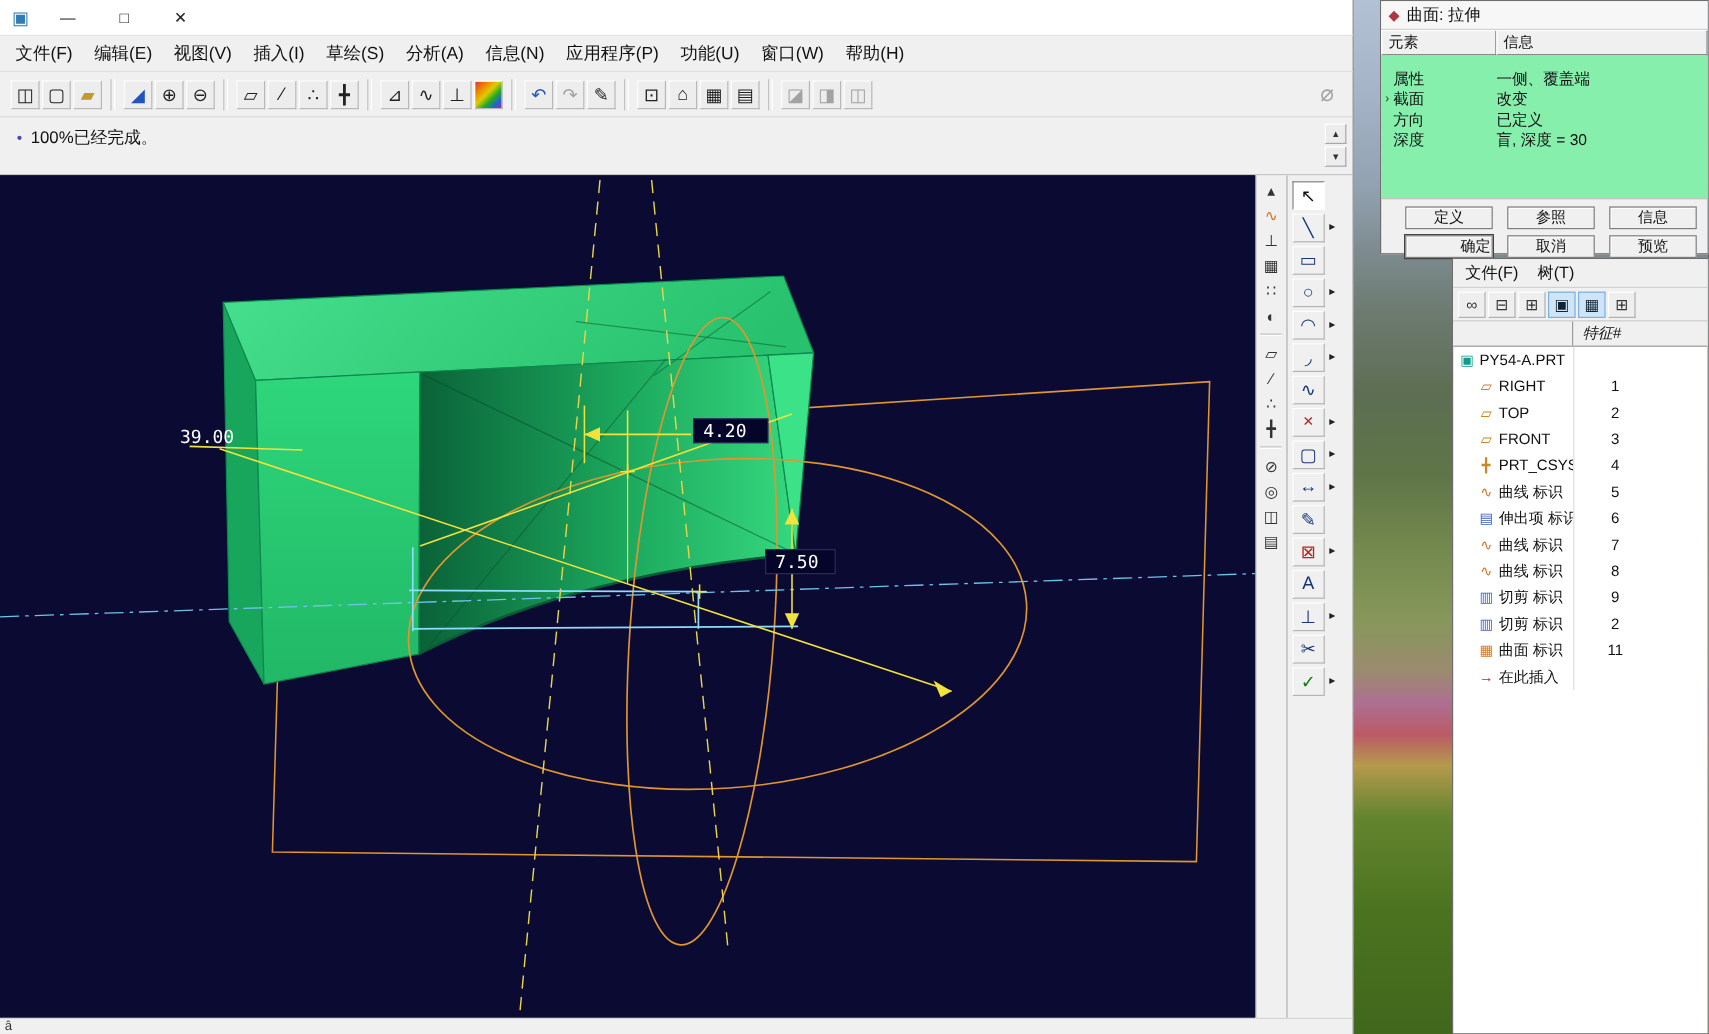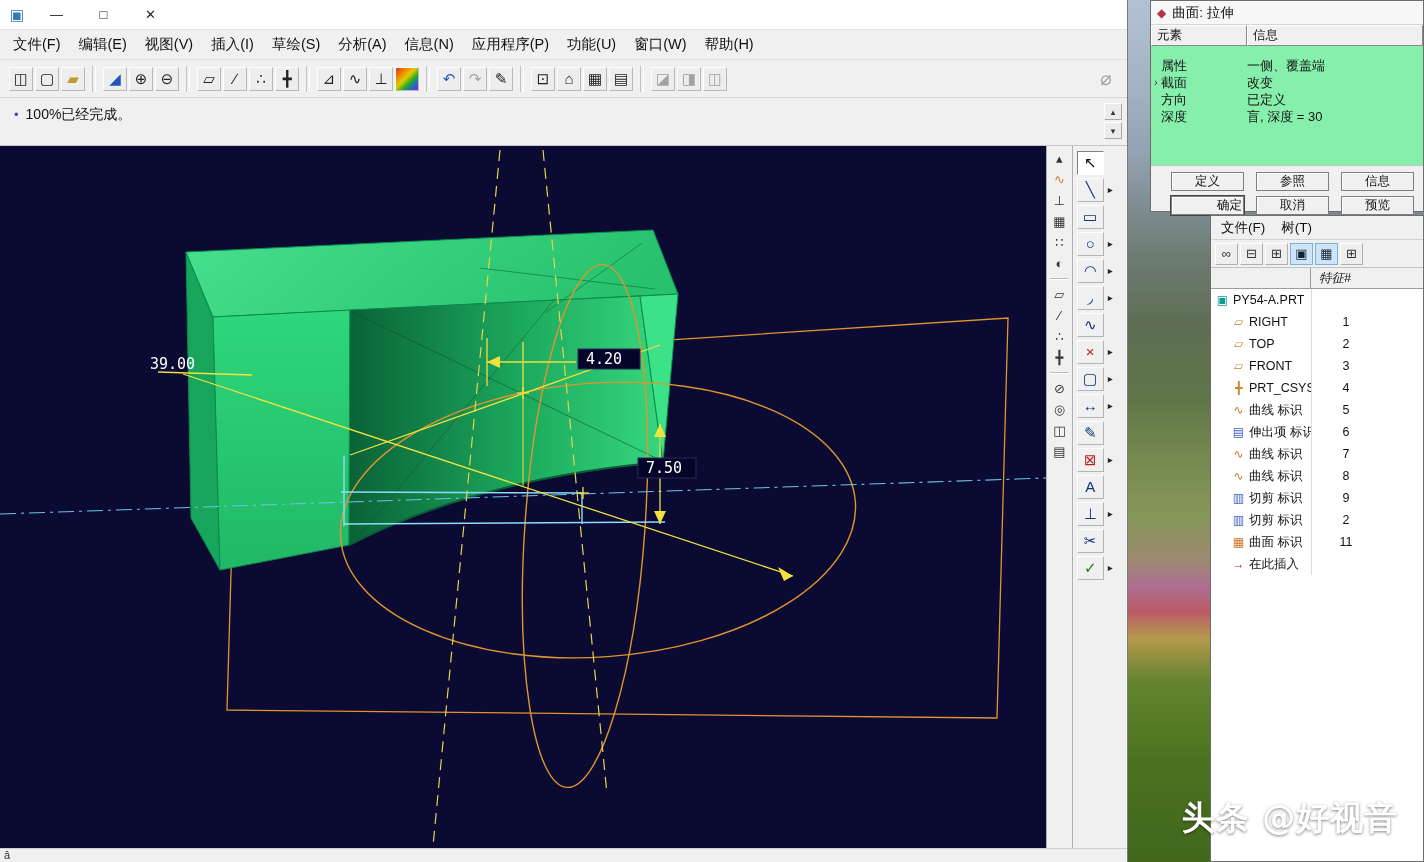--- a/index.html
+++ b/index.html
@@ -510,14 +510,13 @@
       <div class="trow child">
         <span class="tleft">
             <span class="ti c-ins">→</span>
             <span class="tlabel">在此插入</span>
           </span>
         <span class="tnum"></span>
       </div>
     </div>
   </div>
 
-  <div class="watermark">头条 @好视音</div>
 </div>
 
 </body></html>

